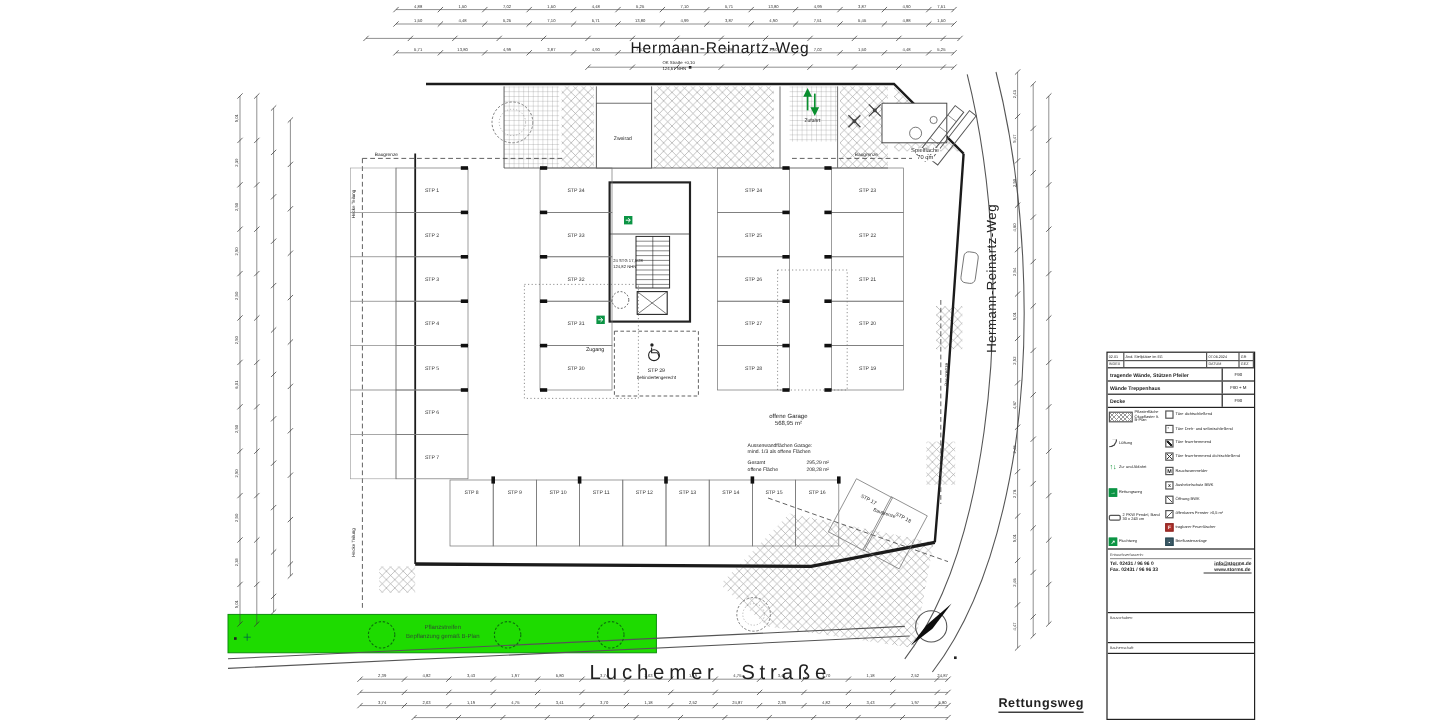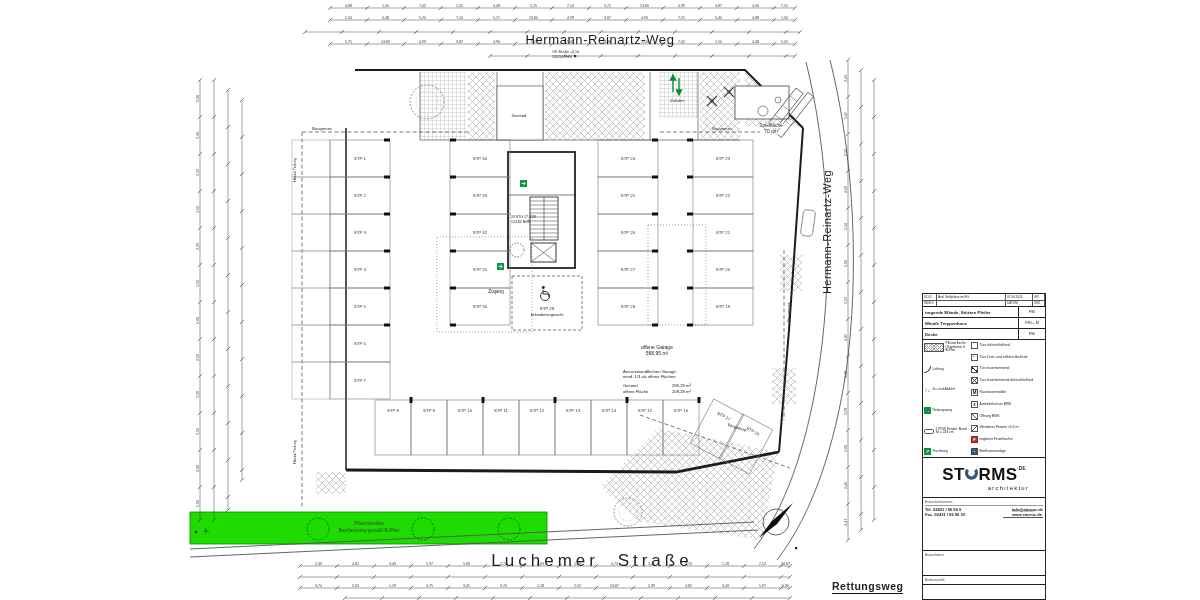--- a/index.html
+++ b/index.html
@@ -862,31 +862,20 @@
             <span class="ic extinguisher-icon"></span>
             <span class="leg-t">tragbarer Feuerlöscher</span>
           </div>
           <div class="leg-row">
             <span class="ic mailbox-icon"></span>
             <span class="leg-t">Briefkastenanlage</span>
           </div>
         </div>
     </div>
 
-    <div class="tb-logo">
-      <div class="logo-line">
-        <span>ST</span>
-        <svg class="lg-o" width="13" height="14" viewBox="0 0 20 20">
-          <path id="logo-o-path" d="M4 5 a7.5 8 0 1 0 12 0" fill="none" stroke="#30567c" stroke-width="5"></path>
-        </svg>
-        <span>RMS</span>
-        <span class="lg-sup">.DE</span>
-      </div>
-      <span class="lg-sub">architektur</span>
-    </div>
 
     <div class="tb-sec tb-arch">
       <div class="sec-h">Entwurfsverfasserin:</div>
       <div>
 
       <span class="addr-line"></span>
           <span class="addr-line"></span>
           <span class="addr-line"></span>
           <span class="addr-line"></span>
         </div>

